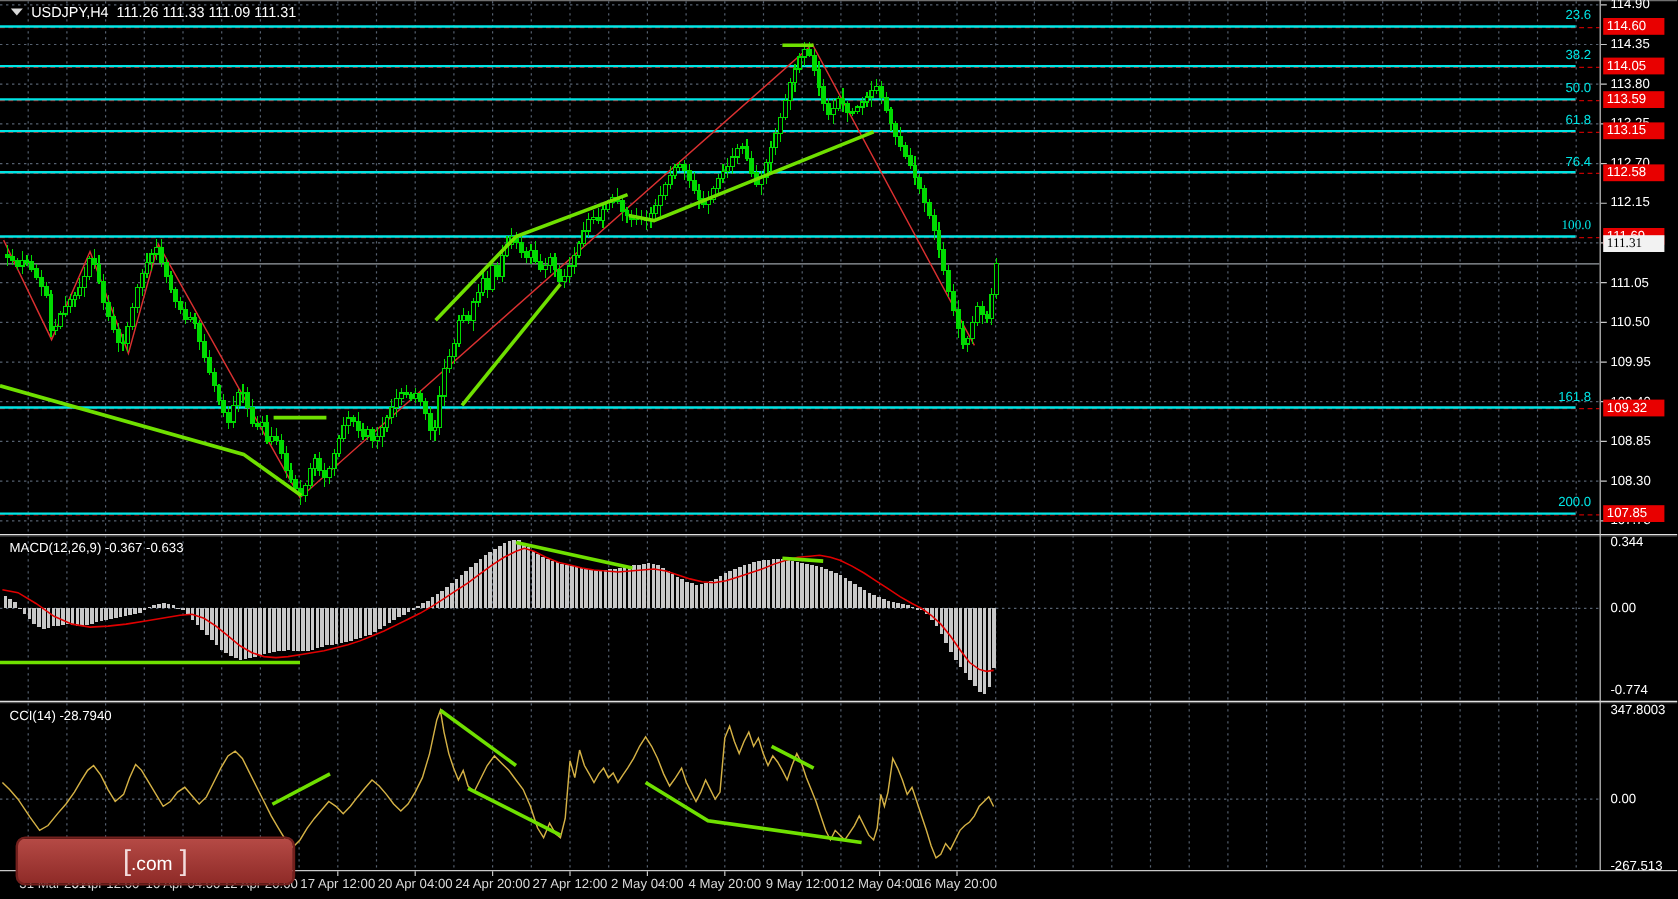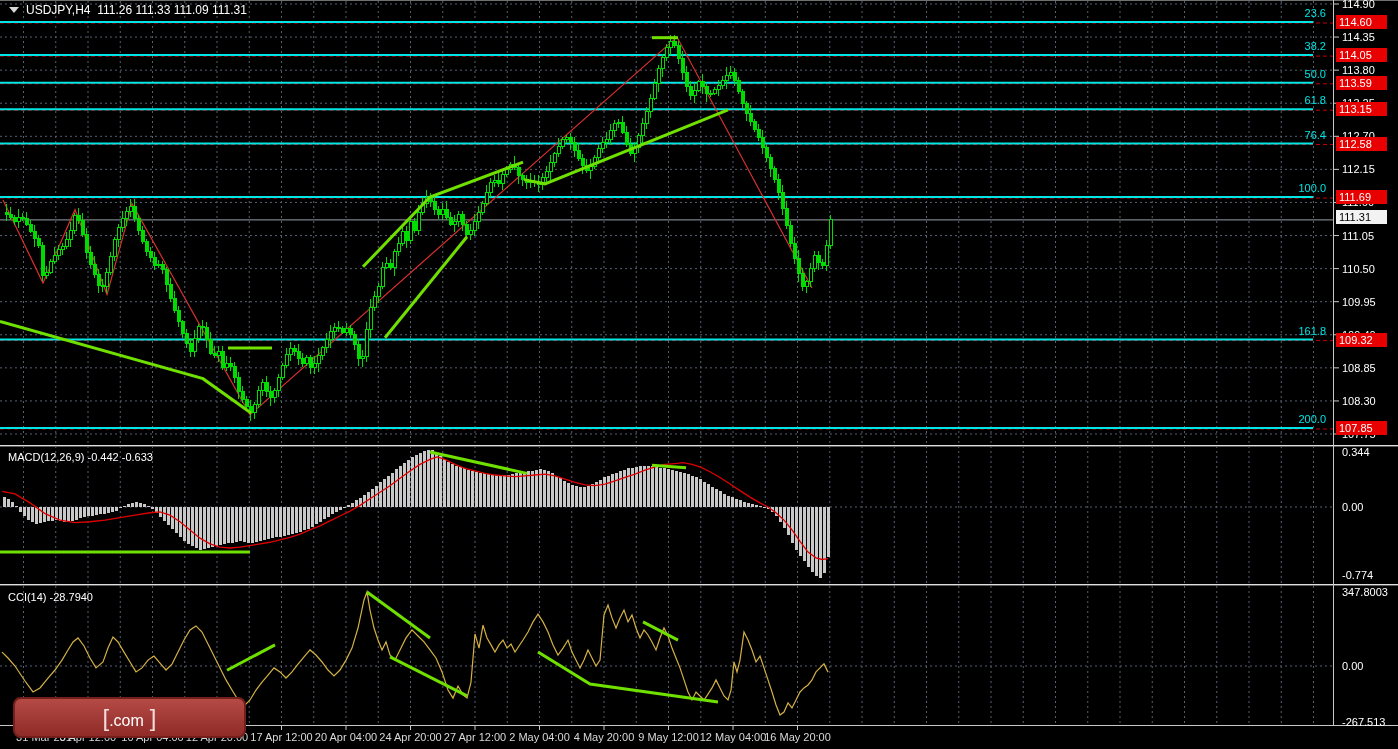--- a/index.html
+++ b/index.html
@@ -801,21 +801,21 @@
         <line x1="797.5" y1="726" x2="797.5" y2="730" stroke="#c8c8c8" stroke-width="1"></line>
       </g>
     </svg>
 
   <span class="tri"></span>
   <div class="hdr">
     <span>USDJPY,H4</span>&nbsp;
     <span>111.26 111.33 111.09 111.31</span>
   </div>
 
-  <div class="lbl" style="left:8px;top:450px;">MACD(12,26,9) -0.442 -0.633</div>
+  <div class="lbl" style="left:8px;top:450px;">MACD(12,26,9) -0.367 -0.633</div>
   <div class="lbl" style="left:8px;top:590px;">CCI(14) -28.7940</div>
 
   <div id="labels">
       <div class="tick" style="top: -3px;">114.90</div>
       <div class="tick" style="top: 30.077px;">114.35</div>
       <div class="tick" style="top: 63.154px; text-align: center;">113.80</div>
       <div class="tick" style="top: 96.231px;">113.25</div>
       <div class="tick" style="top: 129.308px;">112.70</div>
       <div class="tick" style="top: 162.385px;">112.15</div>
       <div class="tick" style="top: 195.462px;">111.60</div>
@@ -829,27 +829,27 @@
       <div class="fibp" style="left: 1266px; top: 7.042px;">23.6</div>
       <div class="redlbl" style="top: 15.042px;">114.60</div>
       <div class="fibp" style="left: 1266px; top: 40.119px;">38.2</div>
       <div class="redlbl" style="top: 48.119px;">114.05</div>
       <div class="fibp" style="left: 1266px; top: 67.7834px;">50.0</div>
       <div class="redlbl" style="top: 75.7834px;">113.59</div>
       <div class="fibp" style="left: 1266px; top: 94.245px;">61.8</div>
       <div class="redlbl" style="top: 102.245px;">113.15</div>
       <div class="fibp" style="left: 1266px; top: 128.525px;">76.4</div>
       <div class="redlbl" style="top: 136.525px;">112.58</div>
-      <div class="fibp" style="left: 1266px; top: 182.049px;">100.0</div>
+      <div class="fibp" style="left: 1266px; top: 182.049px; font-family: Liberation Serif, serif;">100.0</div>
       <div class="redlbl" style="top: 190.049px;">111.69</div>
       <div class="fibp" style="left: 1266px; top: 324.581px;">161.8</div>
       <div class="redlbl" style="top: 332.581px;">109.32</div>
       <div class="fibp" style="left: 1266px; top: 412.987px;">200.0</div>
       <div class="redlbl" style="top: 420.987px;">107.85</div>
-      <div class="curlbl" style="top: 210px; z-index: 4;">111.31</div>
+      <div class="curlbl" style="top: 196px; z-index: 4; font-family: Liberation Serif, serif;">111.31</div>
       <div class="tick" style="top: 445px;">0.344</div>
       <div class="tick" style="top: 500px;">0.00</div>
       <div class="tick" style="top: 568px;">-0.774</div>
       <div class="tick" style="top: 585px;">347.8003</div>
       <div class="tick" style="top: 659px;">0.00</div>
       <div class="tick" style="top: 715px;">-267.513</div>
       <div class="tlabel" style="left: 2px;">31 Mar 2017</div>
       <div class="tlabel" style="left: 43px;">5 Apr 12:00</div>
       <div class="tlabel" style="left: 107.5px;">10 Apr 04:00</div>
       <div class="tlabel" style="left: 172px;">12 Apr 20:00</div>

